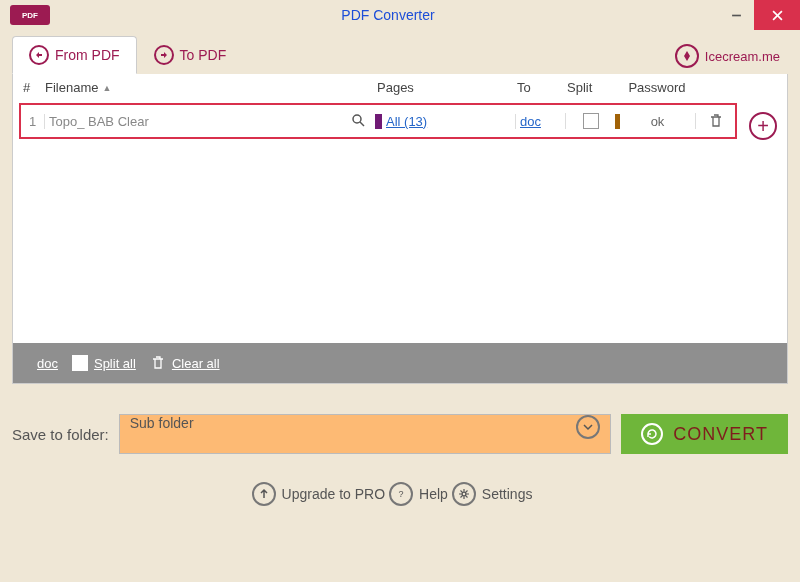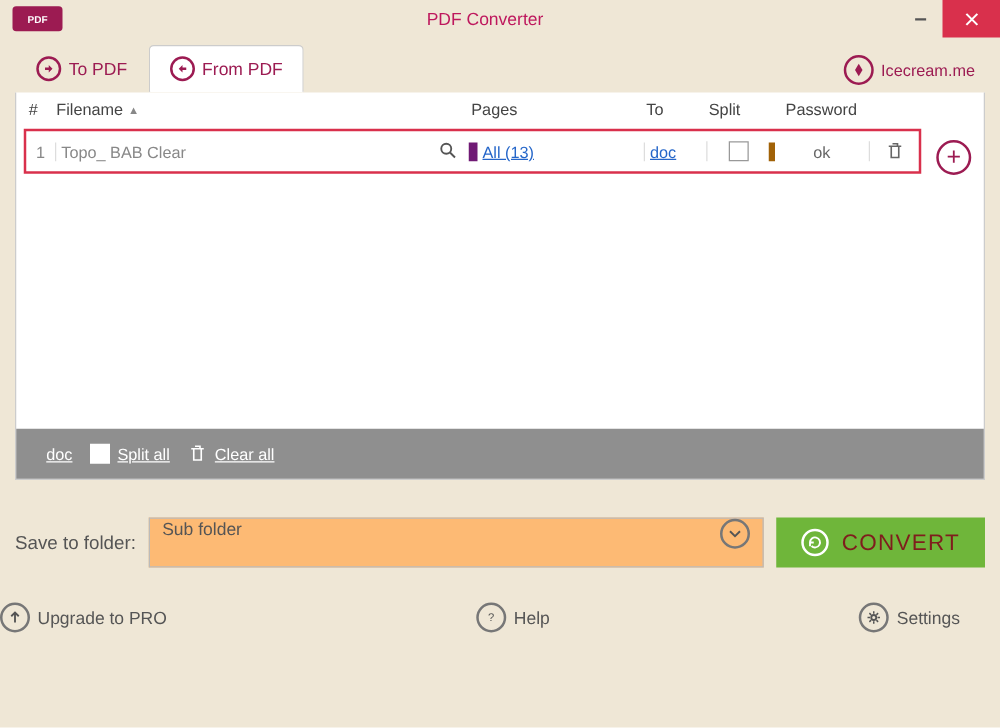--- a/index.html
+++ b/index.html
@@ -23,21 +23,21 @@
     margin: 0 8px 0 10px;
     background: #9c1b52;
     border-radius: 3px;
     position: relative;
     display:flex; align-items:center; justify-content:center;
     color:#fff; font-size:8px; font-weight:bold;
   }
   .titlebar .title {
     flex: 1;
     text-align: center;
-    color: #be185d;
+    color: #1d4ed8;
     font-size: 14px;
   }
   .titlebar .winbtns { display:flex; }
   .titlebar .winbtn {
     width: 36px; height: 30px;
     display:flex; align-items:center; justify-content:center;
     color:#555;
   }
   .titlebar .winbtn.close {
     background:#d9304c; color:#fff;
@@ -205,23 +205,23 @@
     cursor:pointer;
   }
   .convert-btn .refresh{
     width:22px;height:22px;border:2px solid #fff;border-radius:50%;
     display:flex;align-items:center;justify-content:center;
   }
   .convert-btn .refresh svg{width:12px;height:12px;}
 
   .bottom-actions{
     display:flex;
-    justify-content:space-between;
+    justify-content:center;
     gap:4px;
-    margin:28px 32px 0 0;
+    margin:28px 16px 0 0;
   }
   .ba{
     display:flex;align-items:center;gap:6px;color:#555;font-size:14px;
     cursor:pointer;
   }
   .ba .circ{
     width:24px;height:24px;border:2px solid #777;border-radius:50%;
     display:flex;align-items:center;justify-content:center;
   }
   .ba .circ svg{width:12px;height:12px;stroke:#555;fill:none;}
@@ -241,35 +241,35 @@
     <div class="winbtn close">
       <svg viewBox="0 0 10 10">
           <line x1="1" y1="1" x2="9" y2="9" stroke="#fff" stroke-width="1.5"></line>
           <line x1="9" y1="1" x2="1" y2="9" stroke="#fff" stroke-width="1.5"></line>
         </svg>
     </div>
   </div>
 </div>
 
 <div class="tabrow">
+  <div class="tab active">
+    <span class="tabicon">
+      <svg viewBox="0 0 10 10">
+          <path d="M2 5 L5 2 L5 4 L8 4 L8 6 L5 6 L5 8 Z" fill="#9c1b52"></path>
+        </svg>
+    </span>
+    <span>From PDF</span>
+  </div>
   <div class="tab inactive">
     <span class="tabicon">
       <svg viewBox="0 0 10 10">
           <path d="M8 5 L5 2 L5 4 L2 4 L2 6 L5 6 L5 8 Z" fill="#9c1b52"></path>
         </svg>
     </span>
     <span>To PDF</span>
-  </div>
-  <div class="tab active">
-    <span class="tabicon">
-      <svg viewBox="0 0 10 10">
-          <path d="M2 5 L5 2 L5 4 L8 4 L8 6 L5 6 L5 8 Z" fill="#9c1b52"></path>
-        </svg>
-    </span>
-    <span>From PDF</span>
   </div>
   <div class="brandlink">
     <span class="brandicon">
       <svg viewBox="0 0 12 12">
           <path d="M6 1 L3 6 L6 11 L9 6 Z"></path>
         </svg>
     </span>
     <span>Icecream.me</span>
   </div>
 </div>

